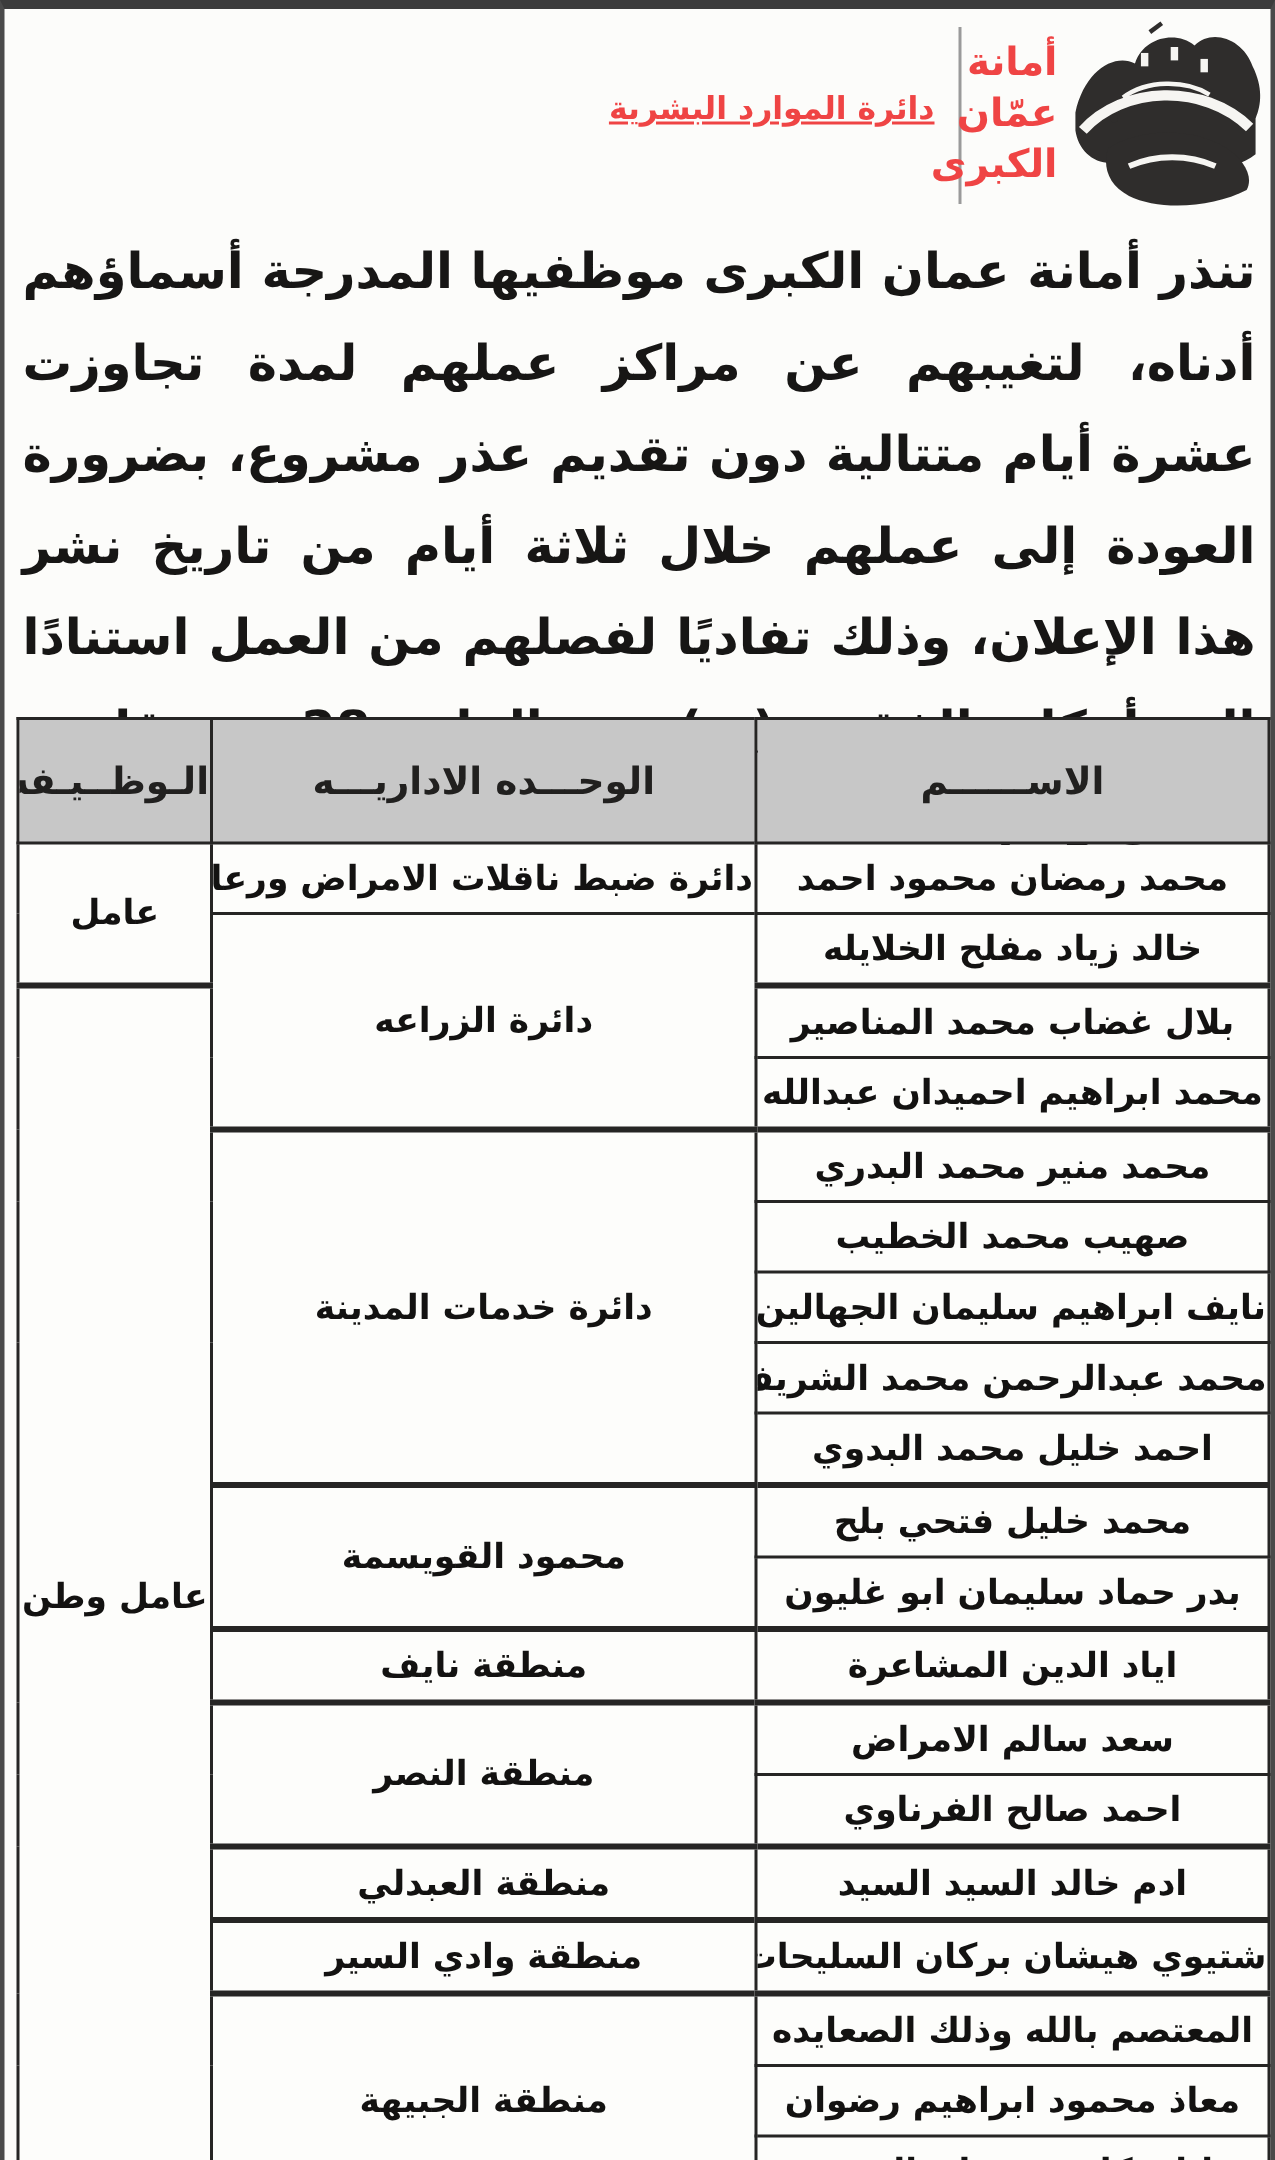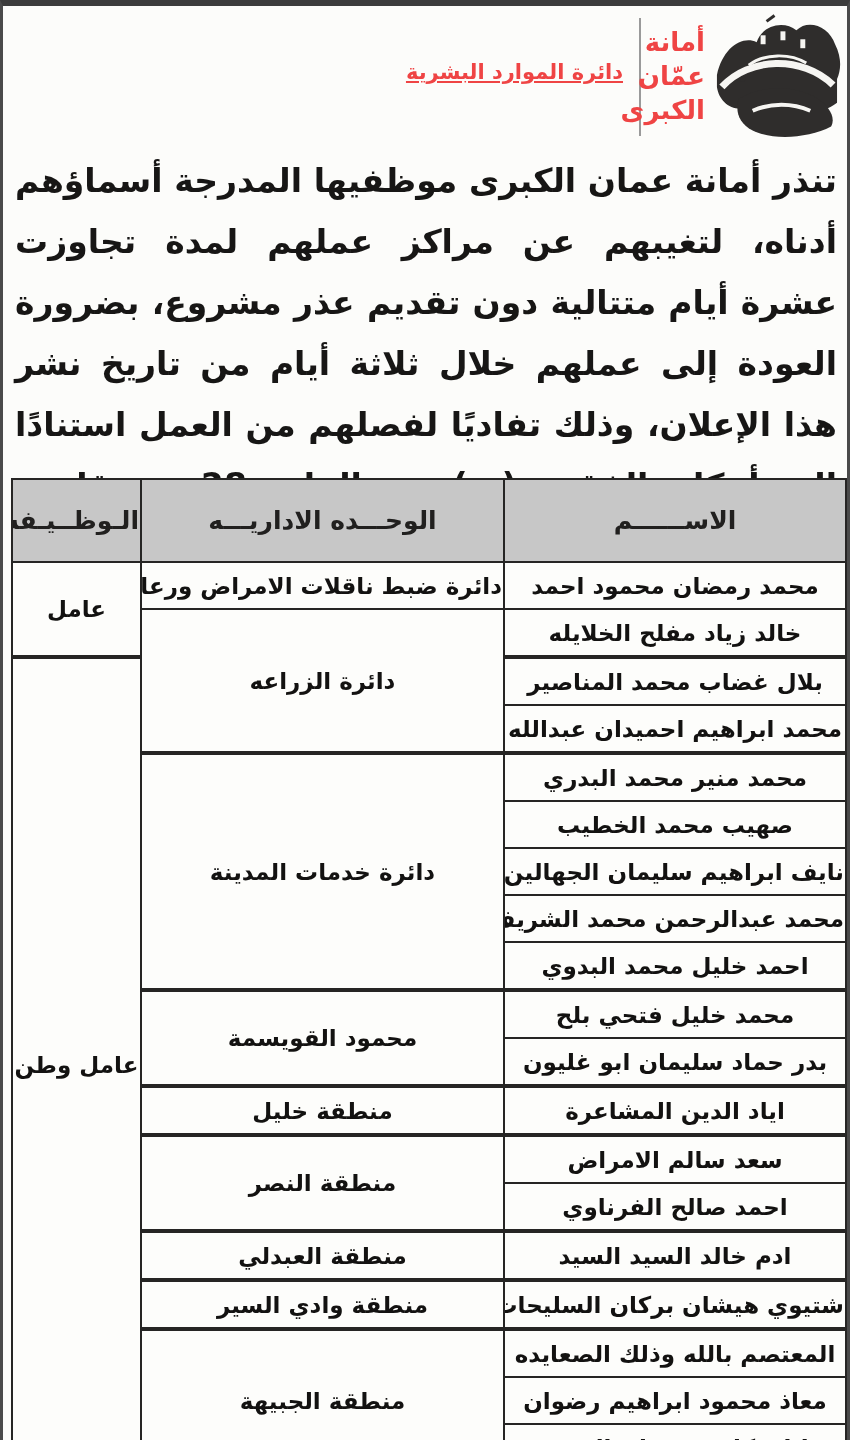--- a/index.html
+++ b/index.html
@@ -153,21 +153,21 @@
         </tr>
         <tr>
           <td>محمد خليل فتحي بلح</td>
           <td class="unit-cell group-end" rowspan="2">محمود القويسمة</td>
         </tr>
         <tr>
           <td class="group-end">بدر حماد سليمان ابو غليون</td>
         </tr>
         <tr>
           <td class="group-end">اياد الدين المشاعرة</td>
-          <td class="unit-cell group-end">منطقة خليل</td>
+          <td class="unit-cell group-end">منطقة نايف</td>
         </tr>
         <tr>
           <td>سعد سالم الامراض</td>
           <td class="unit-cell group-end" rowspan="2">منطقة النصر</td>
         </tr>
         <tr>
           <td class="group-end">احمد صالح الفرناوي</td>
         </tr>
         <tr>
           <td class="group-end">ادم خالد السيد السيد</td>

